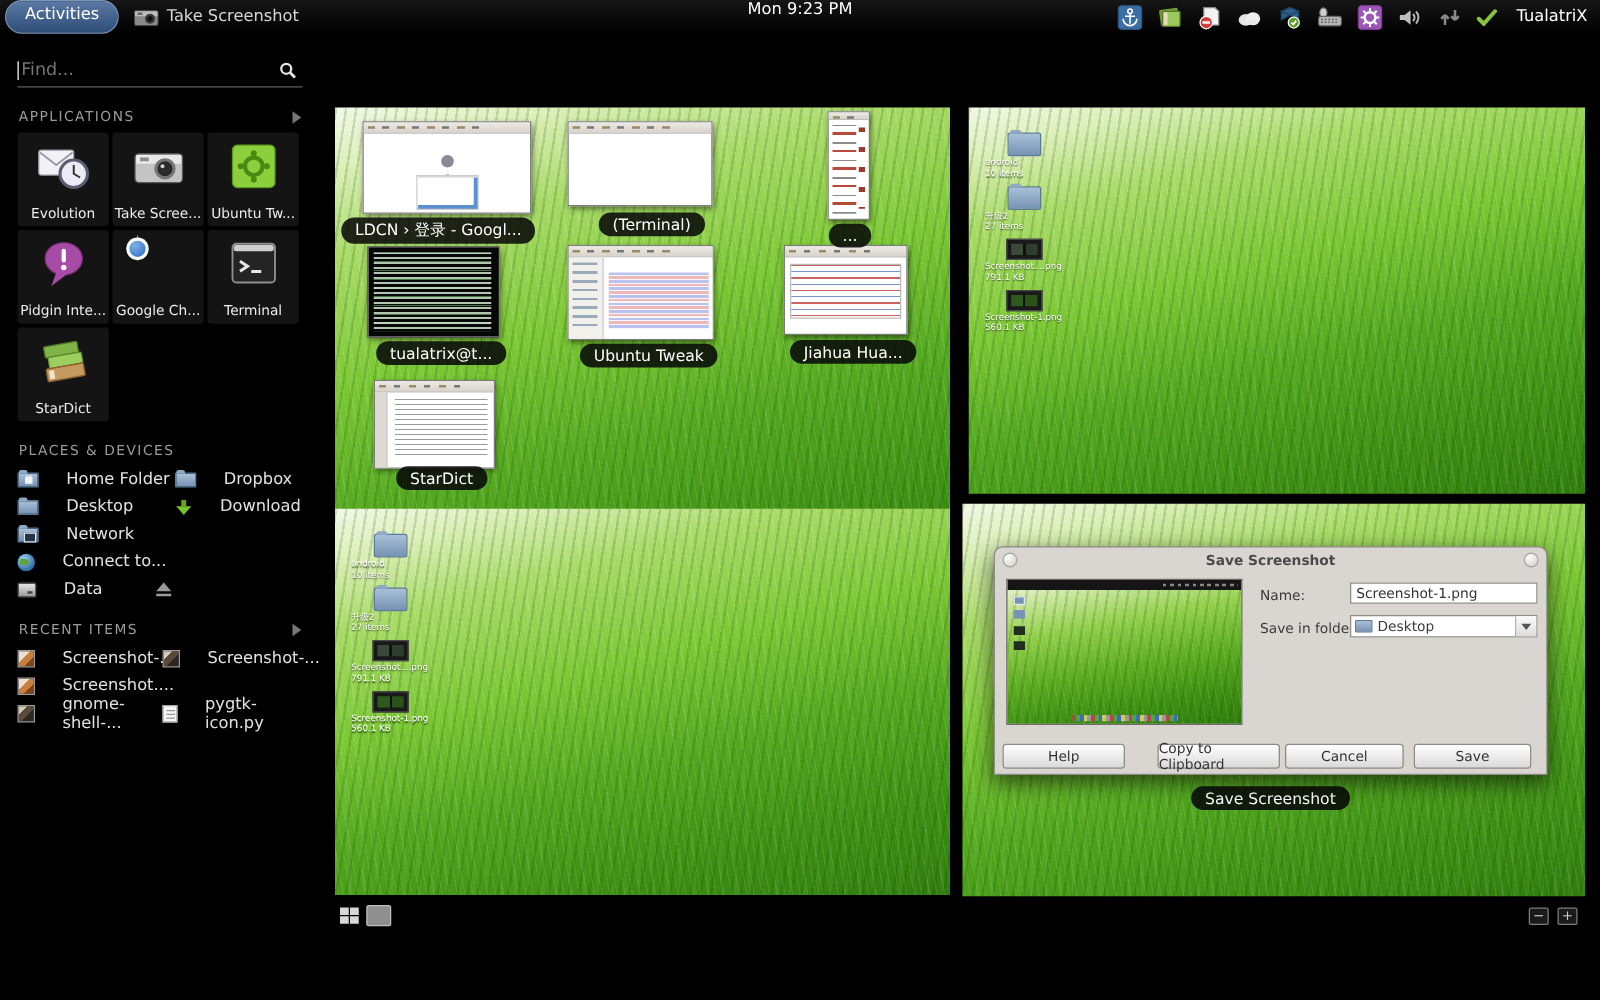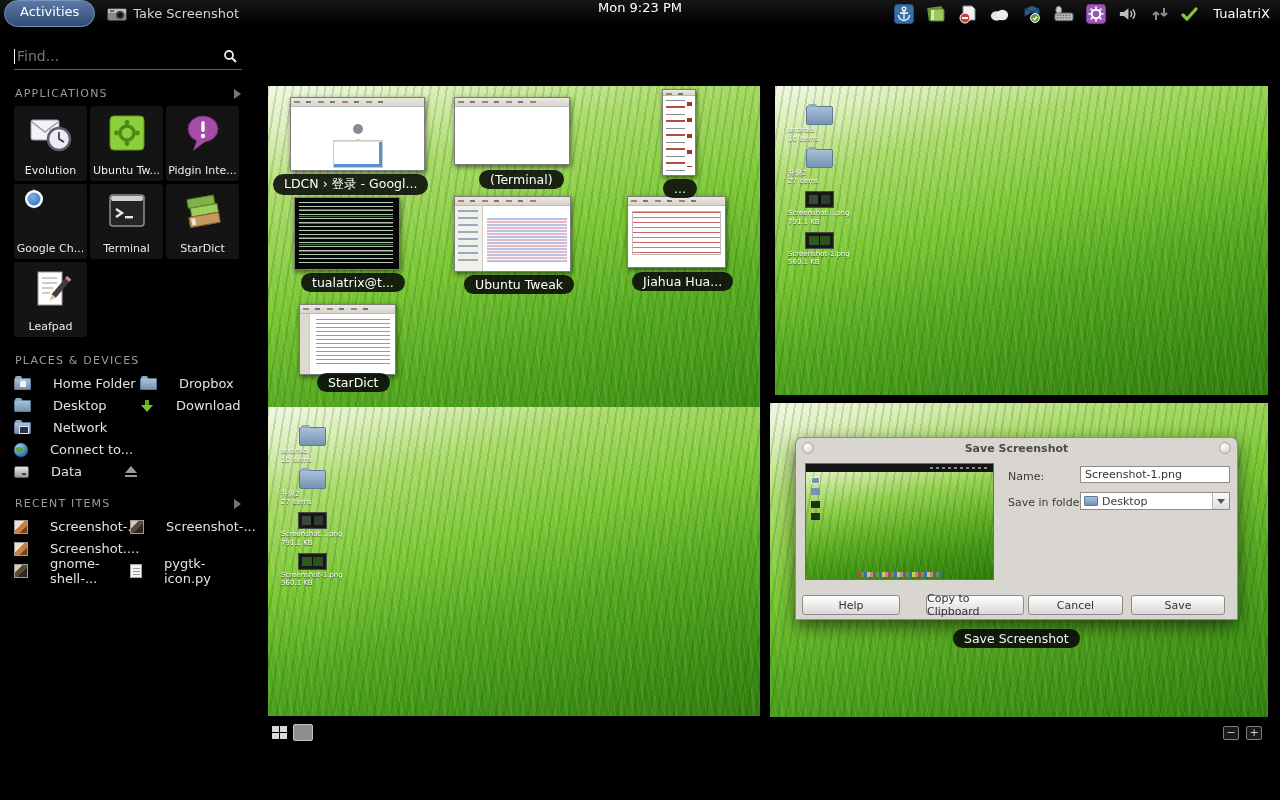--- a/index.html
+++ b/index.html
@@ -296,20 +296,33 @@
           <path d="M3 11 L16 21 L29 11" fill="none" stroke="#9a9aa8" stroke-width="1.5"></path>
           <circle cx="30" cy="28" r="11" fill="#eceaf4" stroke="#5c5c70" stroke-width="2.5"></circle>
           <path d="M30 21 v7 l5 3" stroke="#333" stroke-width="1.6" fill="none"></path>
           </svg>
       </span>
       <span class="lb">Evolution</span>
     </div>
     <div class="tile">
       <span class="ic">
         <svg width="44" height="44" viewBox="0 0 44 44">
+          <rect x="3" y="12" width="38" height="23" rx="3" fill="#c4c4c4" stroke="#555"></rect>
+          <rect x="4" y="13" width="36" height="7" fill="#e9e9e9"></rect>
+          <circle cx="27" cy="24" r="8.5" fill="#777"></circle>
+            <circle cx="27" cy="24" r="6" fill="#2a2a2a"></circle>
+          <circle cx="25" cy="22" r="1.6" fill="#cfcfcf"></circle>
+            <rect x="7" y="15" width="7" height="3" fill="#8a8a8a"></rect>
+          </svg>
+      </span>
+      <span class="lb">Take Scree...</span>
+    </div>
+    <div class="tile">
+      <span class="ic">
+        <svg width="44" height="44" viewBox="0 0 44 44">
           <rect x="5" y="5" width="34" height="34" rx="4" fill="#8ccf3c" stroke="#58991a"></rect>
           <circle cx="22" cy="22" r="7" fill="none" stroke="#498a12" stroke-width="3.4"></circle>
           <circle cx="22" cy="11.5" r="2.4" fill="#498a12"></circle>
             <circle cx="22" cy="32.5" r="2.4" fill="#498a12"></circle>
           <circle cx="11.5" cy="22" r="2.4" fill="#498a12"></circle>
             <circle cx="32.5" cy="22" r="2.4" fill="#498a12"></circle>
           </svg>
       </span>
       <span class="lb">Ubuntu Tw...</span>
     </div>
@@ -346,34 +359,20 @@
             <rect x="8" y="8" width="27" height="9" rx="1" fill="#7fb347" stroke="#4f7a1f"></rect>
             <rect x="10" y="17" width="27" height="9" rx="1" fill="#9ccf5e" stroke="#5f8a2f"></rect>
             <rect x="7" y="26" width="30" height="10" rx="1" fill="#c29someone" stroke="#8a5f2a" fill-opacity="1"></rect>
             <rect x="7" y="26" width="30" height="10" rx="1" fill="#c59a62" stroke="#8a5f2a"></rect>
             <rect x="9" y="27.5" width="4" height="7" fill="#efe3c8"></rect>
             </g>
           </svg>
       </span>
       <span class="lb">StarDict</span>
     </div>
-    <div class="tile">
-      <span class="ic">
-        <svg width="44" height="44" viewBox="0 0 44 44">
-          <rect x="9" y="5" width="24" height="33" fill="#fdfdfd" stroke="#999"></rect>
-          <path d="M13 11 h15 M13 16 h15 M13 21 h11 M13 26 h8" stroke="#bbb" stroke-width="1.4"></path>
-          <g transform="rotate(40 28 24)">
-            <rect x="26" y="8" width="5.5" height="22" fill="#3e3e3e"></rect>
-            <rect x="26" y="6" width="5.5" height="3" fill="#d88a9a"></rect>
-            <polygon points="26,30 31.5,30 28.7,36" fill="#e8c08a"></polygon>
-            </g>
-          </svg>
-      </span>
-      <span class="lb">Leafpad</span>
-    </div>
   </div>
 
   <div class="sec-h">
     <span>PLACES &amp; DEVICES</span>
   </div>
   <div class="plist">
     <div class="pitem">
       <span class="pfold home"></span>
       <span>Home Folder</span>
       </div>

